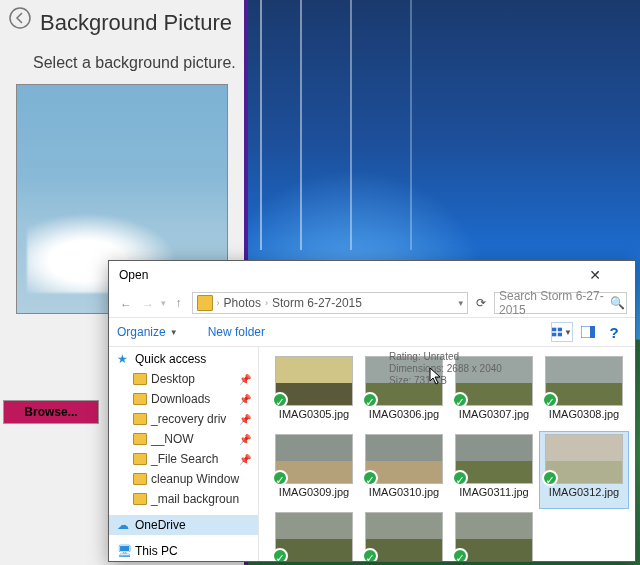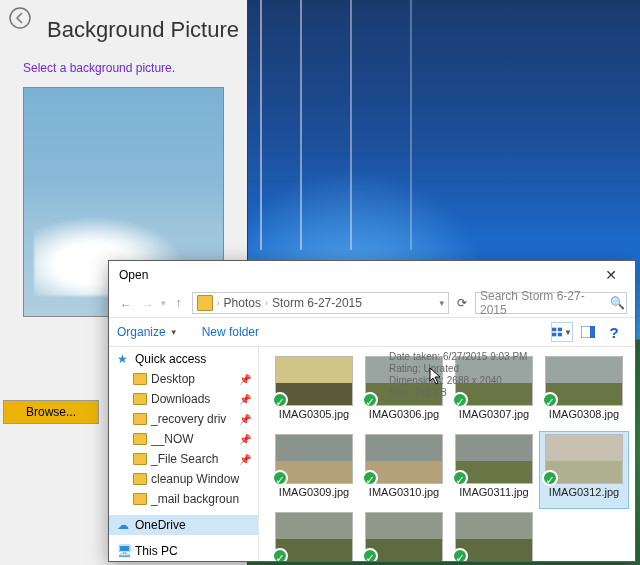--- a/index.html
+++ b/index.html
@@ -14,61 +14,61 @@
 }
 .desktop::after{content:"";position:absolute;left:260px;top:0;width:380px;height:250px;
   background:
     linear-gradient(90deg,rgba(255,255,255,0.6) 0 2px,transparent 2px 40px,rgba(255,255,255,0.55) 40px 42px,transparent 42px 90px,rgba(255,255,255,0.5) 90px 92px,transparent 92px 150px,rgba(200,230,255,0.4) 150px 152px,transparent 152px) ;
   mix-blend-mode:screen;opacity:.8;
 }
 
 
 .bgpanel {
   position:absolute; left:0; top:0; width:248px; height:565px;
-  background:#f0f0f0; border-right:1px solid #4c1d95; padding:7px;
+  background:#f0f0f0; border-right:4px solid #4c1d95; padding:0;
 }
 .bgpanel .back { position:absolute; top:6px; left:8px; width:28px; height:28px; color:#555;}
 .bgpanel h1 { font-weight:300; font-size:22px; color:#333; padding:10px 0 0 40px; }
-.bgpanel .instr { font-size:12px; color:#6d28d9; padding:18px 0 8px 16px; }
+.bgpanel .instr { font-size:16px; color:#404040; padding:18px 0 8px 16px;margin-left:17px; }
 .bgpanel .preview{
   margin:4px 16px 0 16px; height:230px; border:1px solid #888;
   background:linear-gradient(180deg,#7db2d4 0%,#88b9d7 40%,#9cc4db 60%,#b0cfe0 100%);
   position:relative; overflow:hidden;
 }
 .bgpanel .preview::after{content:"";position:absolute;left:10px;bottom:20px;width:150px;height:80px;
   background:radial-gradient(ellipse at 40% 60%,#fff 0 30%,rgba(255,255,255,0.8) 40%,transparent 70%);
   filter:blur(1px);
 }
-.bgpanel .browse{position:absolute;left:3px;top:400px;width:96px;height:24px;background:#eab308;border:1px solid #999;font-size:12px;text-align:center;line-height:22px;}
+.bgpanel .browse{position:absolute;left:3px;top:400px;width:96px;height:24px;background:#be185d;border:1px solid #999;font-size:12px;text-align:center;line-height:22px;font-weight:bold;}
 
 
 .dlg{
   position:absolute; left:108px; top:260px; width:528px; height:302px;
   background:#fff; border:1px solid #5e5e5e; box-shadow:0 4px 18px rgba(0,0,0,.35);
   display:flex; flex-direction:column;
 }
-.dlg .titlebar{height:28px; display:flex; align-items:center; padding:0 2px 0 10px; font-size:12px;}
+.dlg .titlebar{height:28px; display:flex; align-items:center; padding:0 18px 0 10px; font-size:12px;}
 .dlg .titlebar .title{flex:1;}
 .dlg .titlebar .close{width:44px;height:26px;display:flex;align-items:center;justify-content:center;font-size:14px;color:#333;}
 
 .dlg .navrow{height:28px;display:flex;align-items:center;gap:4px;padding:0 8px;font-size:12px;color:#555;}
 .dlg .navrow .arrow,.dlg .navrow .up{width:18px;text-align:center;color:#888;}
 .dlg .navrow .arrow.fwd{color:#ccc;}
 .dlg .addrbar{flex:1;height:22px;border:1px solid #ccc;display:flex;align-items:center;gap:2px;padding:0 4px;font-size:12px;}
 .dlg .addrbar .icon{width:16px;height:16px;background:#f2c244;border:1px solid #b8902a;border-radius:1px;}
 .dlg .addrbar .sep{color:#999;font-size:9px;padding:0 2px;}
 .dlg .addrbar .dd{margin-left:auto;color:#777;font-size:9px;}
 .dlg .refresh{width:18px;text-align:center;}
-.dlg .searchbox{width:152px;height:22px;border:1px solid #ccc;display:flex;align-items:center;padding:0 4px;font-size:12px;color:#888;gap:4px;}
+.dlg .searchbox{width:133px;height:22px;border:1px solid #ccc;display:flex;align-items:center;padding:0 4px;font-size:12px;color:#888;gap:4px;}
 .dlg .searchbox .mag{width:12px;color:#666;}
 
 .dlg .toolbar2{height:30px;border-top:1px solid #e6e6e6;border-bottom:1px solid #e6e6e6;display:flex;align-items:center;padding:0 8px;font-size:12px;color:#1a6fcf;}
 .dlg .toolbar2 .org{display:flex;align-items:center;gap:4px;}
 .dlg .toolbar2 .org .dd{font-size:8px;color:#555;}
-.dlg .toolbar2 .nf{margin-left:24px;}
+.dlg .toolbar2 .nf{margin-left:30px;}
 .dlg .toolbar2 .spacer{flex:1;}
 .dlg .toolbar2 .vbtn{width:22px;height:20px;margin:0 2px;display:flex;align-items:center;justify-content:center;color:#2a6fcf;}
 .dlg .toolbar2 .vbtn.boxed{border:1px solid #bcd4ec;}
 
 .dlg .body{flex:1;display:flex;overflow:hidden;}
 .tree{width:150px;border-right:1px solid #e6e6e6;font-size:12px;overflow:hidden;padding-top:2px;}
 .tree .node{display:flex;align-items:center;height:20px;padding-left:8px;gap:4px;white-space:nowrap;}
 .tree .node.child{padding-left:24px;color:#333;}
 .tree .node.sel{background:#cfe6f7;}
 .tree .pin{color:#aaa;font-size:10px;margin-left:auto;margin-right:6px;}
@@ -284,21 +284,20 @@
             <div class="chk">✓</div>
           </div>
           <div class="item" style="--sky: #90988c; --gr: #5f6a40;">
             <div class="thumb">
               <div class="sky" style="--sky:#90988c;--gr:#5f6a40"></div>
             </div>
             <div class="chk">✓</div>
           </div>
         </div>
       <div class="tip" id="tooltip" style="left:280px;top:90px;">
-        <div>Date taken: 6/27/2015 9:03 PM</div>
         <div>Rating: Unrated</div>
         <div>Dimensions: 2688 x 2040</div>
         <div>Size: 731 KB</div>
       </div>
       <div class="cursor" style="left:320px;top:106px;">
         <svg viewBox="0 0 14 18">
             <path d="M1 1 L1 14 L4 11 L7 17 L9 16 L6 10 L11 10 Z" fill="#fff" stroke="#000" stroke-width="1"></path>
           </svg>
       </div>
     </div>

